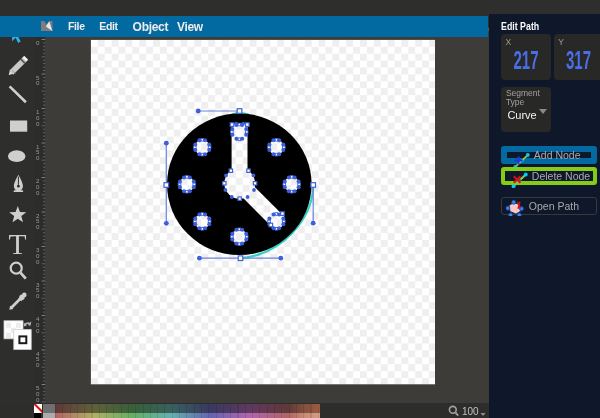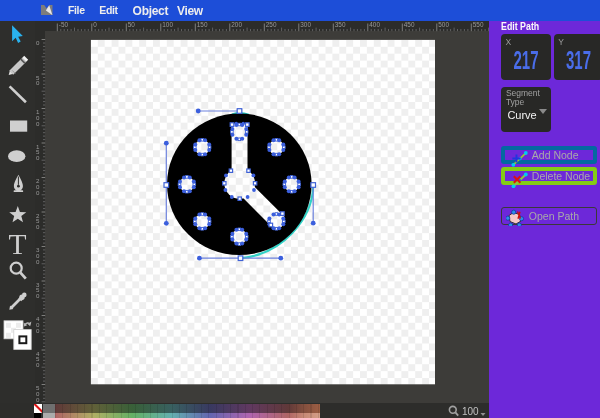--- a/index.html
+++ b/index.html
@@ -482,56 +482,56 @@
       <rect x="16" y="322.8" width="5" height="5" fill="#ececec"></rect>
       <rect x="11" y="327.8" width="5" height="5" fill="#ececec"></rect>
       <rect x="6" y="332.8" width="5" height="5" fill="#ececec"></rect>
 <rect x="13.8" y="329.6" width="17.4" height="19.9" fill="#fff" stroke="#cfcfcf" stroke-width="0.8"></rect>
 <rect x="19.4" y="336.4" width="6.9" height="6.8" fill="none" stroke="#1a1a1a" stroke-width="2"></rect>
 <path d="M24.5,325.3 Q27.5,321.3 30.5,324.3" fill="none" stroke="#b5b5b5" stroke-width="1.6"></path>
 <path d="M23.6,322.6 L24.2,326.6 L27.2,325.2 Z" fill="#b5b5b5"></path>
 <path d="M31.4,321.6 L30.2,326.2 L27.6,324.0 Z" fill="#b5b5b5"></path>
 </g>
 </svg>
-<div style="position:absolute;left:489px;top:14px;width:111px;height:404px;background:#6d28d9">
+<div style="position:absolute;left:489px;top:14px;width:111px;height:404px;background:#0f172a">
 <div style="position:absolute;left:12px;top:6.3px;font-size:10.5px;font-weight:bold;color:#fafafa;transform:scaleX(0.84);transform-origin:0 0;white-space:nowrap">Edit Path</div>
 <div style="position:absolute;left:12.4px;top:19.6px;width:50px;height:46.4px;background:#27272a;background:#282826;border-radius:4px">
 <div style="position:absolute;left:4px;top:3px;font-size:8.5px;color:#9a9a9a">X</div>
 <div style="position:absolute;left:0;top:12px;width:100%;text-align:center;font-size:25px;font-weight:bold;color:#4a6de8;transform:scaleX(0.60)">217</div>
     </div>
 <div style="position:absolute;left:65.3px;top:19.6px;width:49px;height:46.4px;background:#282826;border-radius:4px">
 <div style="position:absolute;left:4px;top:3px;font-size:8.5px;color:#9a9a9a">Y</div>
 <div style="position:absolute;left:0;top:12px;width:100%;text-align:center;font-size:25px;font-weight:bold;color:#4a6de8;transform:scaleX(0.60)">317</div>
     </div>
 <div style="position:absolute;left:12.4px;top:72.9px;width:50px;height:45.4px;background:#282826;border-radius:4px">
 <div style="position:absolute;left:4.5px;top:2px;font-size:8.5px;color:#a2a2a2;line-height:8.8px">Segment<br>Type</div>
 <div style="position:absolute;left:6px;top:22px;font-size:11px;font-weight:normal;color:#f2f2f2">Curve</div>
 <div style="position:absolute;left:38px;top:22px;width:0;height:0;border-left:4px solid transparent;border-right:4px solid transparent;border-top:5px solid #8a8a8a"></div>
     </div>
-<div style="position:absolute;left:11.8px;top:131.5px;width:95.8px;height:18px;border:4px solid #0369a1;border-radius:3px">
+<div style="position:absolute;left:11.8px;top:131.5px;width:95.8px;height:18px;border:6px solid #0369a1;border-radius:3px">
 <div style="position:absolute;left:27px;top:50%;transform:translateY(-50%);font-size:10.5px;color:#a9a9a9;white-space:nowrap">Add Node</div>
       <svg style="position:absolute;left:3px;top:1px" width="20" height="16" viewBox="0 0 20 16">
 <line x1="5.3" y1="13.8" x2="18" y2="1.8" stroke="#9bc832" stroke-width="1.8"></line>
 <circle cx="5.3" cy="13.8" r="1.9" fill="#00ccf2"></circle>
         <circle cx="17.8" cy="2" r="1.9" fill="#00ccf2"></circle>
 <circle cx="12" cy="7.8" r="1.5" fill="#00ccf2"></circle>
 <path d="M8.5,3.4 L8.5,11.6 M4.4,7.5 L12.6,7.5" stroke="#2036dd" stroke-width="1.9"></path>
       </svg>
     </div>
 <div style="position:absolute;left:11.8px;top:153px;width:95.8px;height:18px;border:4px solid #84cc16;border-radius:3px">
 <div style="position:absolute;left:27px;top:50%;transform:translateY(-50%);font-size:10.5px;color:#a9a9a9;white-space:nowrap">Delete Node</div>
       <svg style="position:absolute;left:3px;top:1px" width="20" height="16" viewBox="0 0 20 16">
 <line x1="5.5" y1="14.3" x2="18" y2="2.3" stroke="#8dc63f" stroke-width="2.1"></line>
 <circle cx="5.5" cy="14.3" r="1.9" fill="#00ccf2"></circle>
         <circle cx="17.8" cy="2.5" r="1.9" fill="#00ccf2"></circle>
 <circle cx="11.8" cy="8.3" r="1.3" fill="#2f57e0"></circle>
 <path d="M5.8,4.2 L12.4,10.8 M12.4,4.2 L5.8,10.8" stroke="#dd1111" stroke-width="2"></path>
       </svg>
     </div>
-<div style="position:absolute;left:11.8px;top:193px;width:95.8px;height:18px;border:1px solid #3b3938;border-radius:3px">
+<div style="position:absolute;left:11.8px;top:183px;width:95.8px;height:18px;border:1px solid #3b3938;border-radius:3px">
 <div style="position:absolute;left:27px;top:50%;transform:translateY(-50%);font-size:10.5px;color:#a9a9a9;white-space:nowrap">Open Path</div>
       <svg style="position:absolute;left:4px;top:1px" width="19" height="17" viewBox="0 0 19 17">
 <path d="M7.5,3.5 L13.5,5.5 L15,12 L10,15 L4,12.5 L3,6.5 Z" fill="#f6c8c8" stroke="#333" stroke-width="1"></path>
 <circle cx="7.7" cy="3.2" r="2.1" fill="#2d8de8" stroke="#1130a0" stroke-width="0.7"></circle>
 <circle cx="1.8" cy="9.2" r="2.1" fill="#2d8de8" stroke="#1130a0" stroke-width="0.7"></circle>
 <circle cx="15.5" cy="9.7" r="2.1" fill="#2d8de8" stroke="#1130a0" stroke-width="0.7"></circle>
 <circle cx="4.6" cy="16" r="2.1" fill="#2d8de8" stroke="#1130a0" stroke-width="0.7"></circle>
 <circle cx="13.3" cy="16" r="2.1" fill="#2d8de8" stroke="#1130a0" stroke-width="0.7"></circle>
 <path d="M11.5,2.5 L14.5,9.5 M14,2.8 L12,9.8" stroke="#cc1111" stroke-width="1.4"></path>
       </svg>
@@ -547,21 +547,21 @@
 <div style="position:absolute;left:55px;top:1px;width:265px;height:9.2px;background:linear-gradient(to right,hsl(0,26%,30%) 0.0%,hsl(30,26%,30%) 7.3%,hsl(60,26%,30%) 14.7%,hsl(90,26%,30%) 22.0%,hsl(120,26%,30%) 29.3%,hsl(150,26%,30%) 36.7%,hsl(180,26%,30%) 44.0%,hsl(210,26%,30%) 51.3%,hsl(240,26%,30%) 58.7%,hsl(270,26%,30%) 66.0%,hsl(300,26%,30%) 73.3%,hsl(330,26%,30%) 80.7%,hsl(360,26%,30%) 88.0%,hsl(15,36%,38%) 94%,hsl(18,40%,44%) 100%)"></div>
 <div style="position:absolute;left:55px;top:10.2px;width:265px;height:5.2px;background:linear-gradient(to right,hsl(0,32%,54%) 0.0%,hsl(30,32%,54%) 7.3%,hsl(60,32%,54%) 14.7%,hsl(90,32%,54%) 22.0%,hsl(120,32%,54%) 29.3%,hsl(150,32%,54%) 36.7%,hsl(180,32%,54%) 44.0%,hsl(210,32%,54%) 51.3%,hsl(240,32%,54%) 58.7%,hsl(270,32%,54%) 66.0%,hsl(300,32%,54%) 73.3%,hsl(330,32%,54%) 80.7%,hsl(360,32%,54%) 88.0%,hsl(15,42%,62%) 94%,hsl(18,46%,68%) 100%)"></div>
 <div style="position:absolute;left:55px;top:1px;width:265px;height:14.4px;background:repeating-linear-gradient(to right,rgba(0,0,0,0.10) 0 1px,transparent 1px 7.3px)"></div>
 <svg style="position:absolute;left:446px;top:2px" width="42 " height="13" viewBox="0 0 42 13">
 <circle cx="6.8" cy="4.8" r="3.4" fill="none" stroke="#a0a0a0" stroke-width="1.6"></circle>
 <line x1="9.4" y1="7.4" x2="12.2" y2="10.6" stroke="#a0a0a0" stroke-width="1.8"></line>
 <text x="16" y="10.2" font-family="Liberation Sans, sans-serif" font-size="10" fill="#c0c0c0">100</text>
 <path d="M34.5,8 L39.5,8 L37,11 Z" fill="#909090"></path>
 </svg>
 </div>
-<div style="position:absolute;left:0;top:0;width:600px;height:21px;background:#1d4ed8">
+<div style="position:absolute;left:0;top:16px;width:488px;height:21px;background:#0369a1">
 <svg style="position:absolute;left:41px;top:5px" width="11.5" height="10.3" viewBox="0 0 11.5 10.3">
 <path d="M0,0 L3.2,0 L5.7,3.4 L8.2,0 L11.5,0 L11.5,10.3 L0,10.3 Z" fill="#7d7d7d"></path>
 <path d="M8.2,0.2 L11.4,10.1 L4.9,5.5 Z" fill="#e8e8e8"></path>
 </svg>
 <div style="position:absolute;left:67.9px;top:3.5px;font-size:10.5px;font-weight:bold;letter-spacing:-0.3px;color:#ededed">File</div>
 <div style="position:absolute;left:99.2px;top:3.5px;font-size:10.5px;font-weight:bold;letter-spacing:-0.3px;color:#ededed">Edit</div>
 <div style="position:absolute;left:132.6px;top:3.5px;font-size:12px;font-weight:bold;letter-spacing:-0.3px;color:#ededed">Object</div>
 <div style="position:absolute;left:176.9px;top:3.5px;font-size:12px;font-weight:bold;letter-spacing:-0.3px;color:#ededed">View</div>
 </div>
 </body></html>

